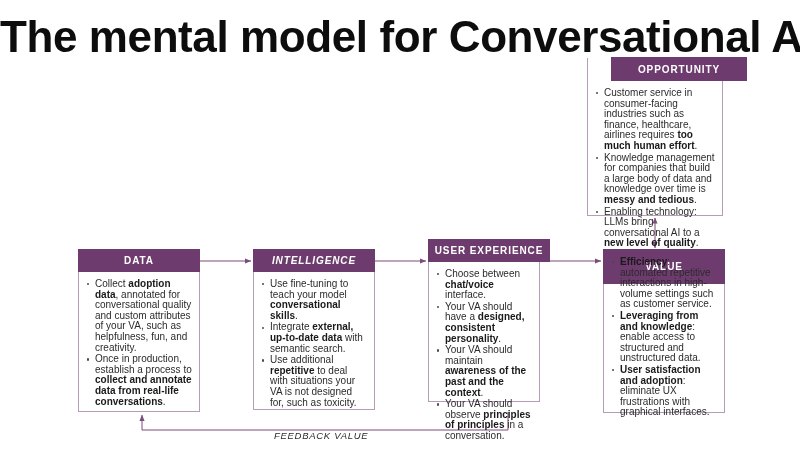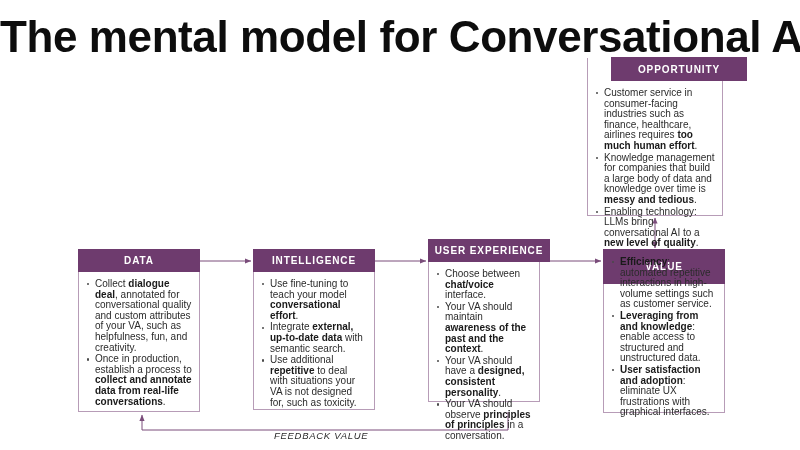--- a/index.html
+++ b/index.html
@@ -147,44 +147,44 @@
           <li>Knowledge management for companies that build a large body of data and knowledge over time is <b>messy and tedious</b>.</li>
           <li>Enabling technology: LLMs bring conversational AI to a <b>new level of quality</b>.</li>
         </ul>
     </div>
   </div>
 
   <div class="card" style="left:78px; top:250px; width:122px; height:162px;">
     <div class="card-header" style="left:-1px; top:-1px; width:122px; height:23px;">DATA</div>
     <div class="card-body" style="margin-top:22px;">
       <ul class="bullets">
-          <li>Collect <b>dialogue deal</b>, annotated for conversational quality and custom attributes of your VA, such as helpfulness, fun, and creativity.</li>
+          <li>Collect <b>adoption data</b>, annotated for conversational quality and custom attributes of your VA, such as helpfulness, fun, and creativity.</li>
           <li>Once in production, establish a process to <b>collect and annotate data from real-life conversations</b>.</li>
         </ul>
     </div>
   </div>
 
   <div class="card" style="left:253px; top:250px; width:122px; height:160px;">
-    <div class="card-header" style="left:-1px; top:-1px; width:122px; height:23px;">INTELLIGENCE</div>
+    <div class="card-header" style="left:-1px; top:-1px; width:122px; height:23px;font-style:italic;">INTELLIGENCE</div>
     <div class="card-body" style="margin-top:22px;">
       <ul class="bullets">
-          <li>Use fine-tuning to teach your model <b>conversational effort</b>.</li>
+          <li>Use fine-tuning to teach your model <b>conversational skills</b>.</li>
           <li>Integrate <b>external, up-to-date data</b> with semantic search.</li>
           <li>Use additional <b>repetitive</b> to deal with situations your VA is not designed for, such as toxicity.</li>
         </ul>
     </div>
   </div>
 
   <div class="card" style="left:428px; top:240px; width:112px; height:162px;">
     <div class="card-header" style="left:-1px; top:-1px; width:122px; height:23px;">USER EXPERIENCE</div>
     <div class="card-body" style="margin-top:22px;">
       <ul class="bullets">
           <li>Choose between <b>chat/voice</b> interface.</li>
+          <li>Your VA should have a <b>designed, consistent personality</b>.</li>
           <li>Your VA should maintain <b>awareness of the past and the context</b>.</li>
-          <li>Your VA should have a <b>designed, consistent personality</b>.</li>
           <li>Your VA should observe <b>principles of principles</b> in a conversation.</li>
         </ul>
     </div>
   </div>
 
   <div class="card" style="left:603px; top:250px; width:122px; height:163px;">
     <div class="card-header" style="left:-1px; top:-1px; width:122px; height:35px;">VALUE</div>
     <div class="card-body" style="">
       <ul class="bullets">
           <li><b>Efficiency</b>: automated repetitive interactions in high-volume settings such as customer service.</li>

